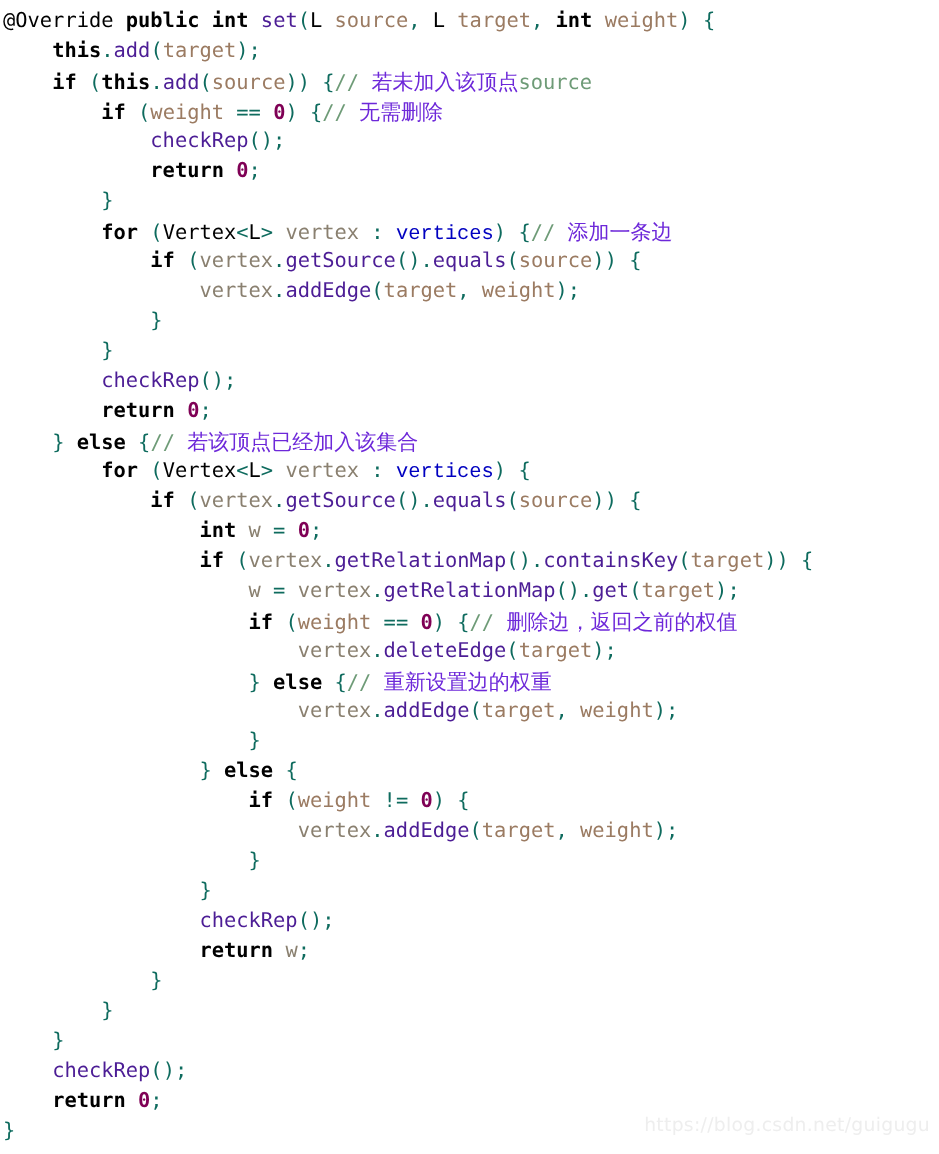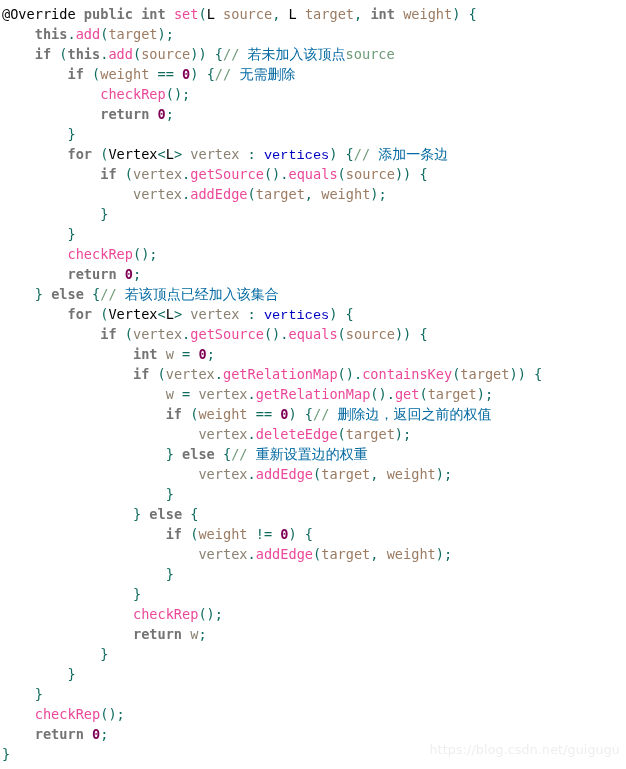--- a/index.html
+++ b/index.html
@@ -26,31 +26,31 @@
     font-size: 13.6px;
     line-height: 20px;
     white-space: pre;
     background: #ffffff;
   }
   .code-line {
     height: 20px;
     white-space: pre;
     padding-left: 2px;
   }
-  .tk-keyword    { color: #737373; font-weight: bold; }
+  .tk-keyword    { color: #000000; font-weight: bold; }
   .tk-type       { color: #000000; }
-  .tk-method     { color: #ec4899; }
+  .tk-method     { color: #4c1d95; }
   .tk-param      { color: #9b7b62; }
   .tk-local      { color: #8a8070; }
   .tk-field      { color: #0000c0; font-family: Liberation Mono, monospace; }
   .tk-number     { color: #7f0055; font-weight: bold; }
   .tk-punct      { color: #0e6b5e; }
   .tk-plain      { color: #000000; }
   .tk-comment    { color: #6e9b77; }
-  .tk-comment-cjk{ color: #0369a1; font-family: Liberation Sans, sans-serif; font-size: 14px; }
+  .tk-comment-cjk{ color: #6d28d9; font-family: Liberation Sans, sans-serif; font-size: 14px; }
 
   #watermark {
     position: absolute;
     right: 6px;
     bottom: 12px;
     color: #eeeeee;
     font-family: "DejaVu Sans", "Liberation Sans", sans-serif;
     font-size: 12.5px;
     letter-spacing: 0.2px;
     user-select: none;

